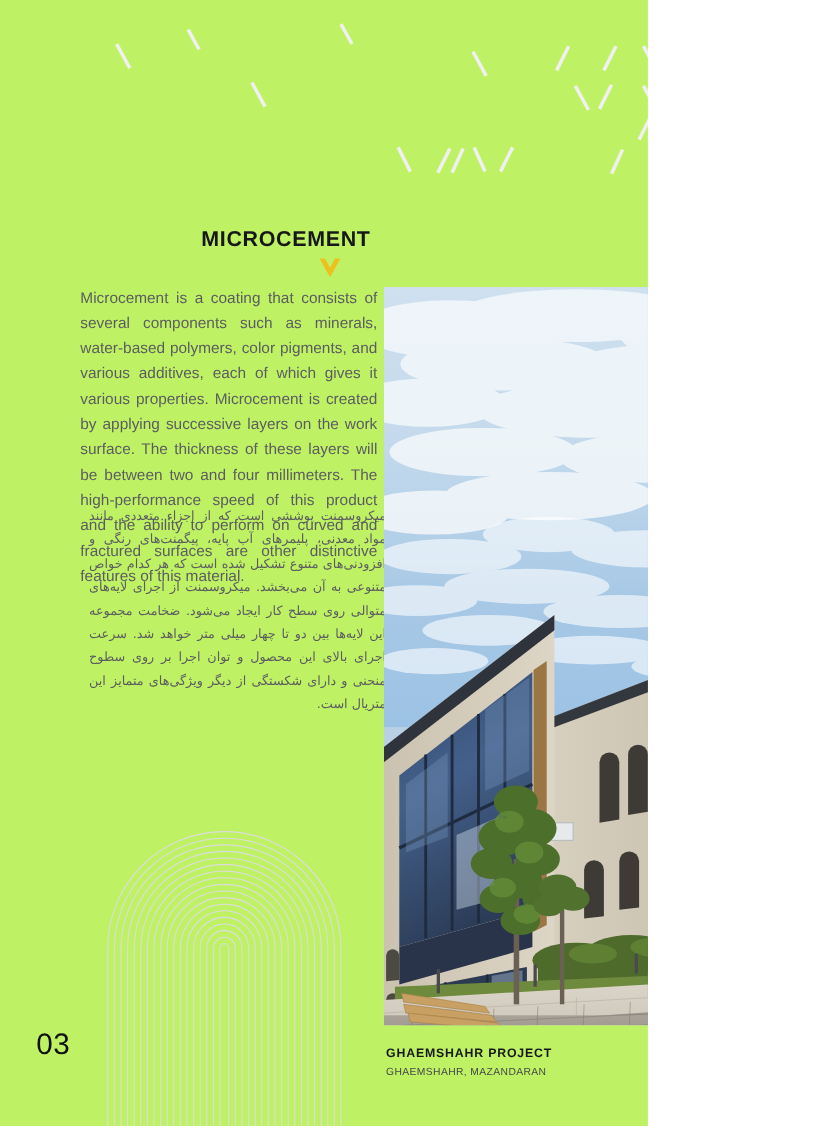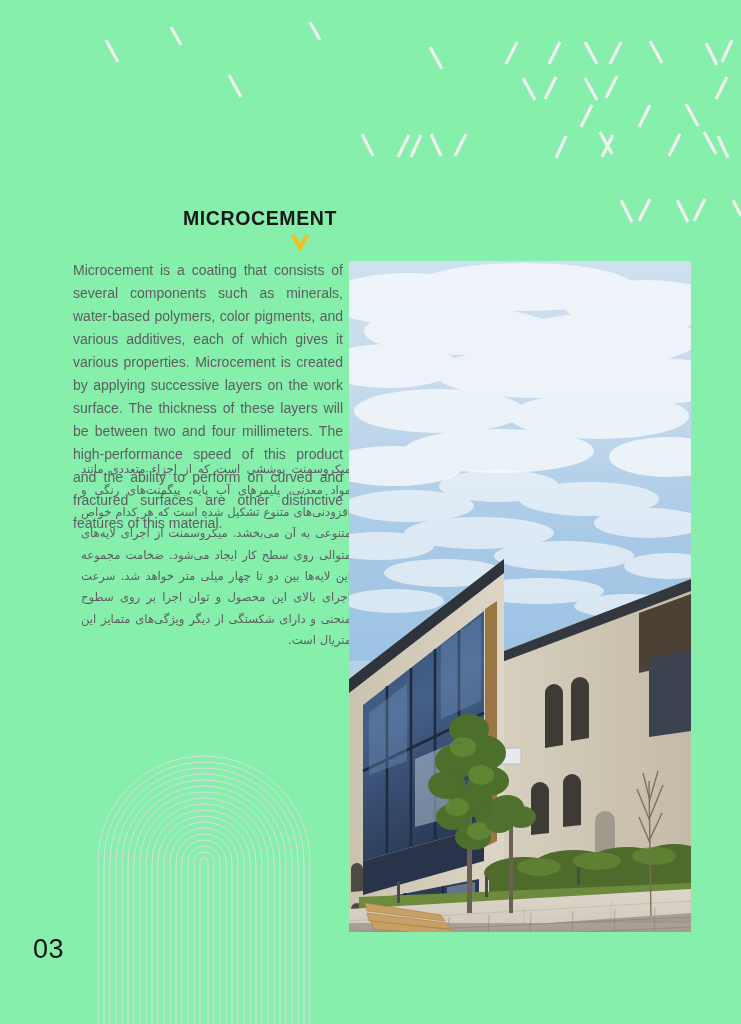--- a/index.html
+++ b/index.html
@@ -2,23 +2,23 @@
 <html><head>
 <meta charset="utf-8">
 <style>
   html, body {
     margin: 0;
     padding: 0;
     background: #ffffff;
   }
   #page {
     position: relative;
-    width: 741px;
+    width: 589px;
     height: 1024px;
-    background: #86efac;
+    background: #bef264;
     overflow: hidden;
     font-family: "Liberation Sans", sans-serif;
   }
 
   
   #tick-layer {
     position: absolute;
     left: 0; top: 0;
     width: 741px;
     height: 300px;
@@ -455,16 +455,20 @@
       </g>
 
       <g fill="#4a4a4c">
         <rect x="48" y="620" width="3" height="22"></rect>
         <rect x="136" y="616" width="3" height="20"></rect>
         <rect x="228" y="606" width="3" height="18"></rect>
       </g>
     </svg>
   </div>
 
+  <div id="caption-block">
+    <div id="caption-title">GHAEMSHAHR PROJECT</div>
+    <div id="caption-sub">GHAEMSHAHR, MAZANDARAN</div>
+  </div>
 
   <div id="page-number">03</div>
 
 </div>
 
 </body></html>

